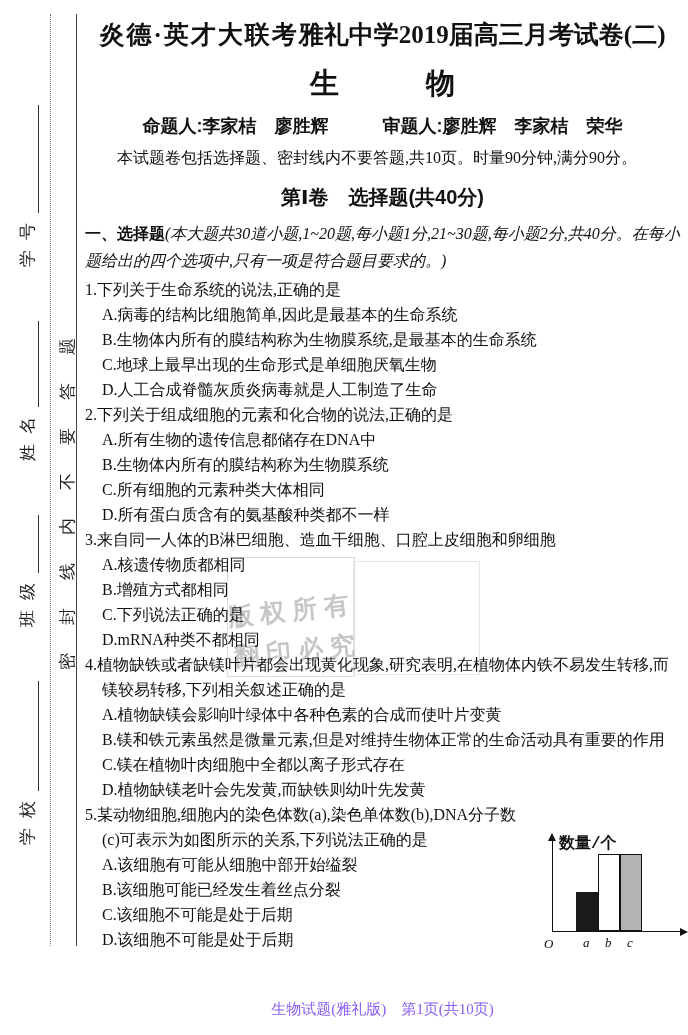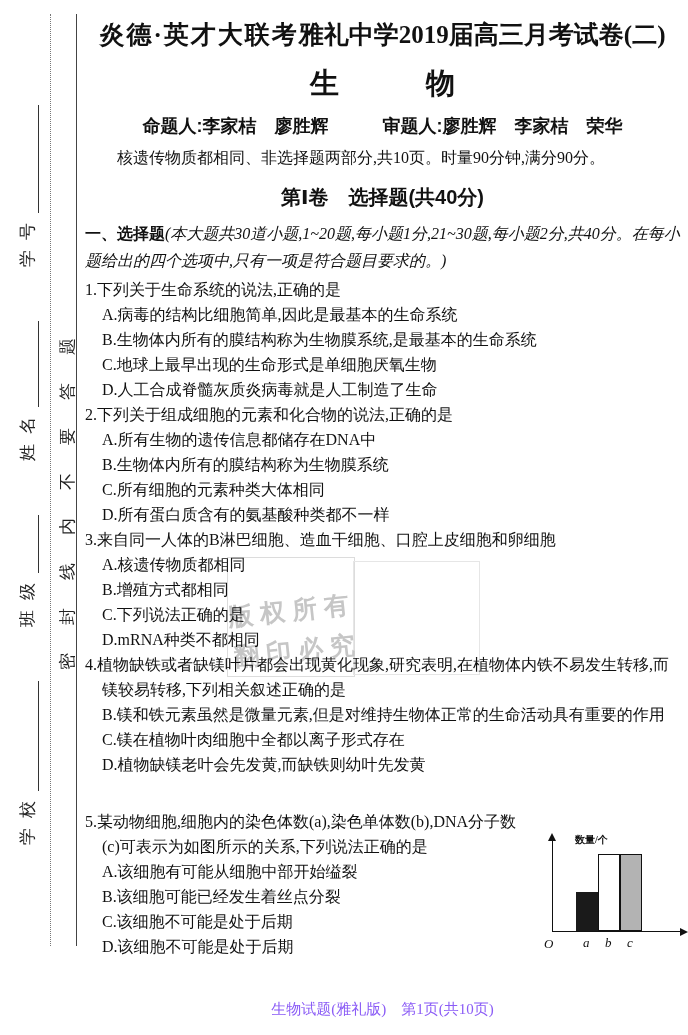--- a/index.html
+++ b/index.html
@@ -59,35 +59,35 @@
     border-bottom:1px solid #111;}
   .section-title{margin:15px 0 0; text-align:center; font-size:20px; line-height:26px;
     font-weight:bold; font-family:"Liberation Sans","DejaVu Sans",sans-serif;}
   .intro{margin:11px 0 0; font-size:16px; line-height:26.5px;}
   .intro .lead{font-weight:bold;
     font-family:"Liberation Sans","DejaVu Sans",sans-serif;}
   .intro .kaiti{font-style:italic;}
   .questions{margin-top:3px; font-size:16px; line-height:25px;}
   .q-stem{padding-left:17px; text-indent:-17px;}
   .q-option{padding-left:17px;}
-  .q5 .q-stem{padding-right:148px;margin-top:32px;}
+  .q5 .q-stem{padding-right:148px;}
   
   .chart{position:absolute; left:543px; top:835px; width:145px; height:130px;}
   .chart .y-axis{position:absolute; left:9px; top:5px; bottom:33px; width:0;
     border-left:1.5px solid #111;}
   .chart .x-axis{position:absolute; left:9px; right:7px; bottom:33px; height:0;
     border-top:1.5px solid #111;}
   .chart .arrow-up{position:absolute; left:5px; top:-2px; width:0; height:0;
     border-left:4.5px solid transparent; border-right:4.5px solid transparent;
     border-bottom:8px solid #111;}
   .chart .arrow-right{position:absolute; right:0; bottom:29px; width:0; height:0;
     border-top:4.5px solid transparent; border-bottom:4.5px solid transparent;
     border-left:8px solid #111;}
-  .chart .y-label{position:absolute; left:16px; top:-2px; font-size:10px; font-weight:bold;
-    font-family:Liberation Serif, serif; color:#111;margin-left:16px;}
+  .chart .y-label{position:absolute; left:16px; top:-2px; font-size:16px; font-weight:bold;
+    font-family:Liberation Mono, monospace; color:#111;}
   .chart .origin{position:absolute; left:1px; bottom:13px; font-style:italic;
     font-size:13px;}
   .bar{position:absolute; bottom:34px; width:22px; box-sizing:border-box;
     border:1.3px solid #111;}
   .bar-label{position:absolute; bottom:14px; font-style:italic; font-size:13px; color:#111;}
   
   .page-footer{position:absolute; left:85px; top:1000px; width:595px;
     text-align:center; font-size:15px; color:#8b5cf6;}
 </style>
 </head>
@@ -125,21 +125,21 @@
   <div class="wm-line l2">翻印必究</div>
 
   <div class="content">
 
     <h1 class="exam-title"><span class="brand">炎德·英才大联考</span><span>雅礼中学2019届高三月考试卷(二)</span></h1>
 
     <h2 class="subject">生　　　物</h2>
 
     <div class="authors">命题人:李家桔　廖胜辉　　　审题人:廖胜辉　李家桔　荣华</div>
 
-    <p class="notice">核遗传物质都相同、非选择题两部分,共10页。时量90分钟,满分90分。</p>
+    <p class="notice">本试题卷包括选择题、密封线内不要答题,共10页。时量90分钟,满分90分。</p>
 
 
     <h3 class="section-title">第Ⅰ卷　选择题(共40分)</h3>
 
     <p class="intro"><span class="lead">一、选择题</span><span class="kaiti">(本大题共30道小题,1~20题,每小题1分,21~30题,每小题2分,共40分。在每小题给出的四个选项中,只有一项是符合题目要求的。)</span></p>
 
     <div class="questions">
 
       <div class="question">
         <div class="q-stem"><span>1.</span><span>下列关于生命系统的说法,正确的是</span></div>
@@ -160,20 +160,21 @@
       <div class="question">
         <div class="q-stem"><span>3.</span><span>来自同一人体的B淋巴细胞、造血干细胞、口腔上皮细胞和卵细胞</span></div>
         <div class="q-option">A.核遗传物质都相同</div>
         <div class="q-option">B.增殖方式都相同</div>
         <div class="q-option">C.下列说法正确的是</div>
         <div class="q-option">D.mRNA种类不都相同</div>
       </div>
 
       <div class="question">
         <div class="q-stem"><span>4.</span><span>植物缺铁或者缺镁叶片都会出现黄化现象,研究表明,在植物体内铁不易发生转移,而镁较易转移,下列相关叙述正确的是</span></div>
+        <div class="q-option">A.植物缺镁会影响叶绿体中各种色素的合成而使叶片变黄</div>
         <div class="q-option">B.镁和铁元素虽然是微量元素,但是对维持生物体正常的生命活动具有重要的作用</div>
         <div class="q-option">C.镁在植物叶肉细胞中全都以离子形式存在</div>
         <div class="q-option">D.植物缺镁老叶会先发黄,而缺铁则幼叶先发黄</div>
       </div>
 
       <div class="question q5">
         <div class="q-stem"><span>5.</span><span>某动物细胞,细胞内的染色体数(a),染色单体数(b),DNA分子数(c)可表示为如图所示的关系,下列说法正确的是</span></div>
         <div class="q-option">A.该细胞有可能从细胞中部开始缢裂</div>
         <div class="q-option">B.该细胞可能已经发生着丝点分裂</div>
         <div class="q-option">C.该细胞不可能是处于后期</div>

